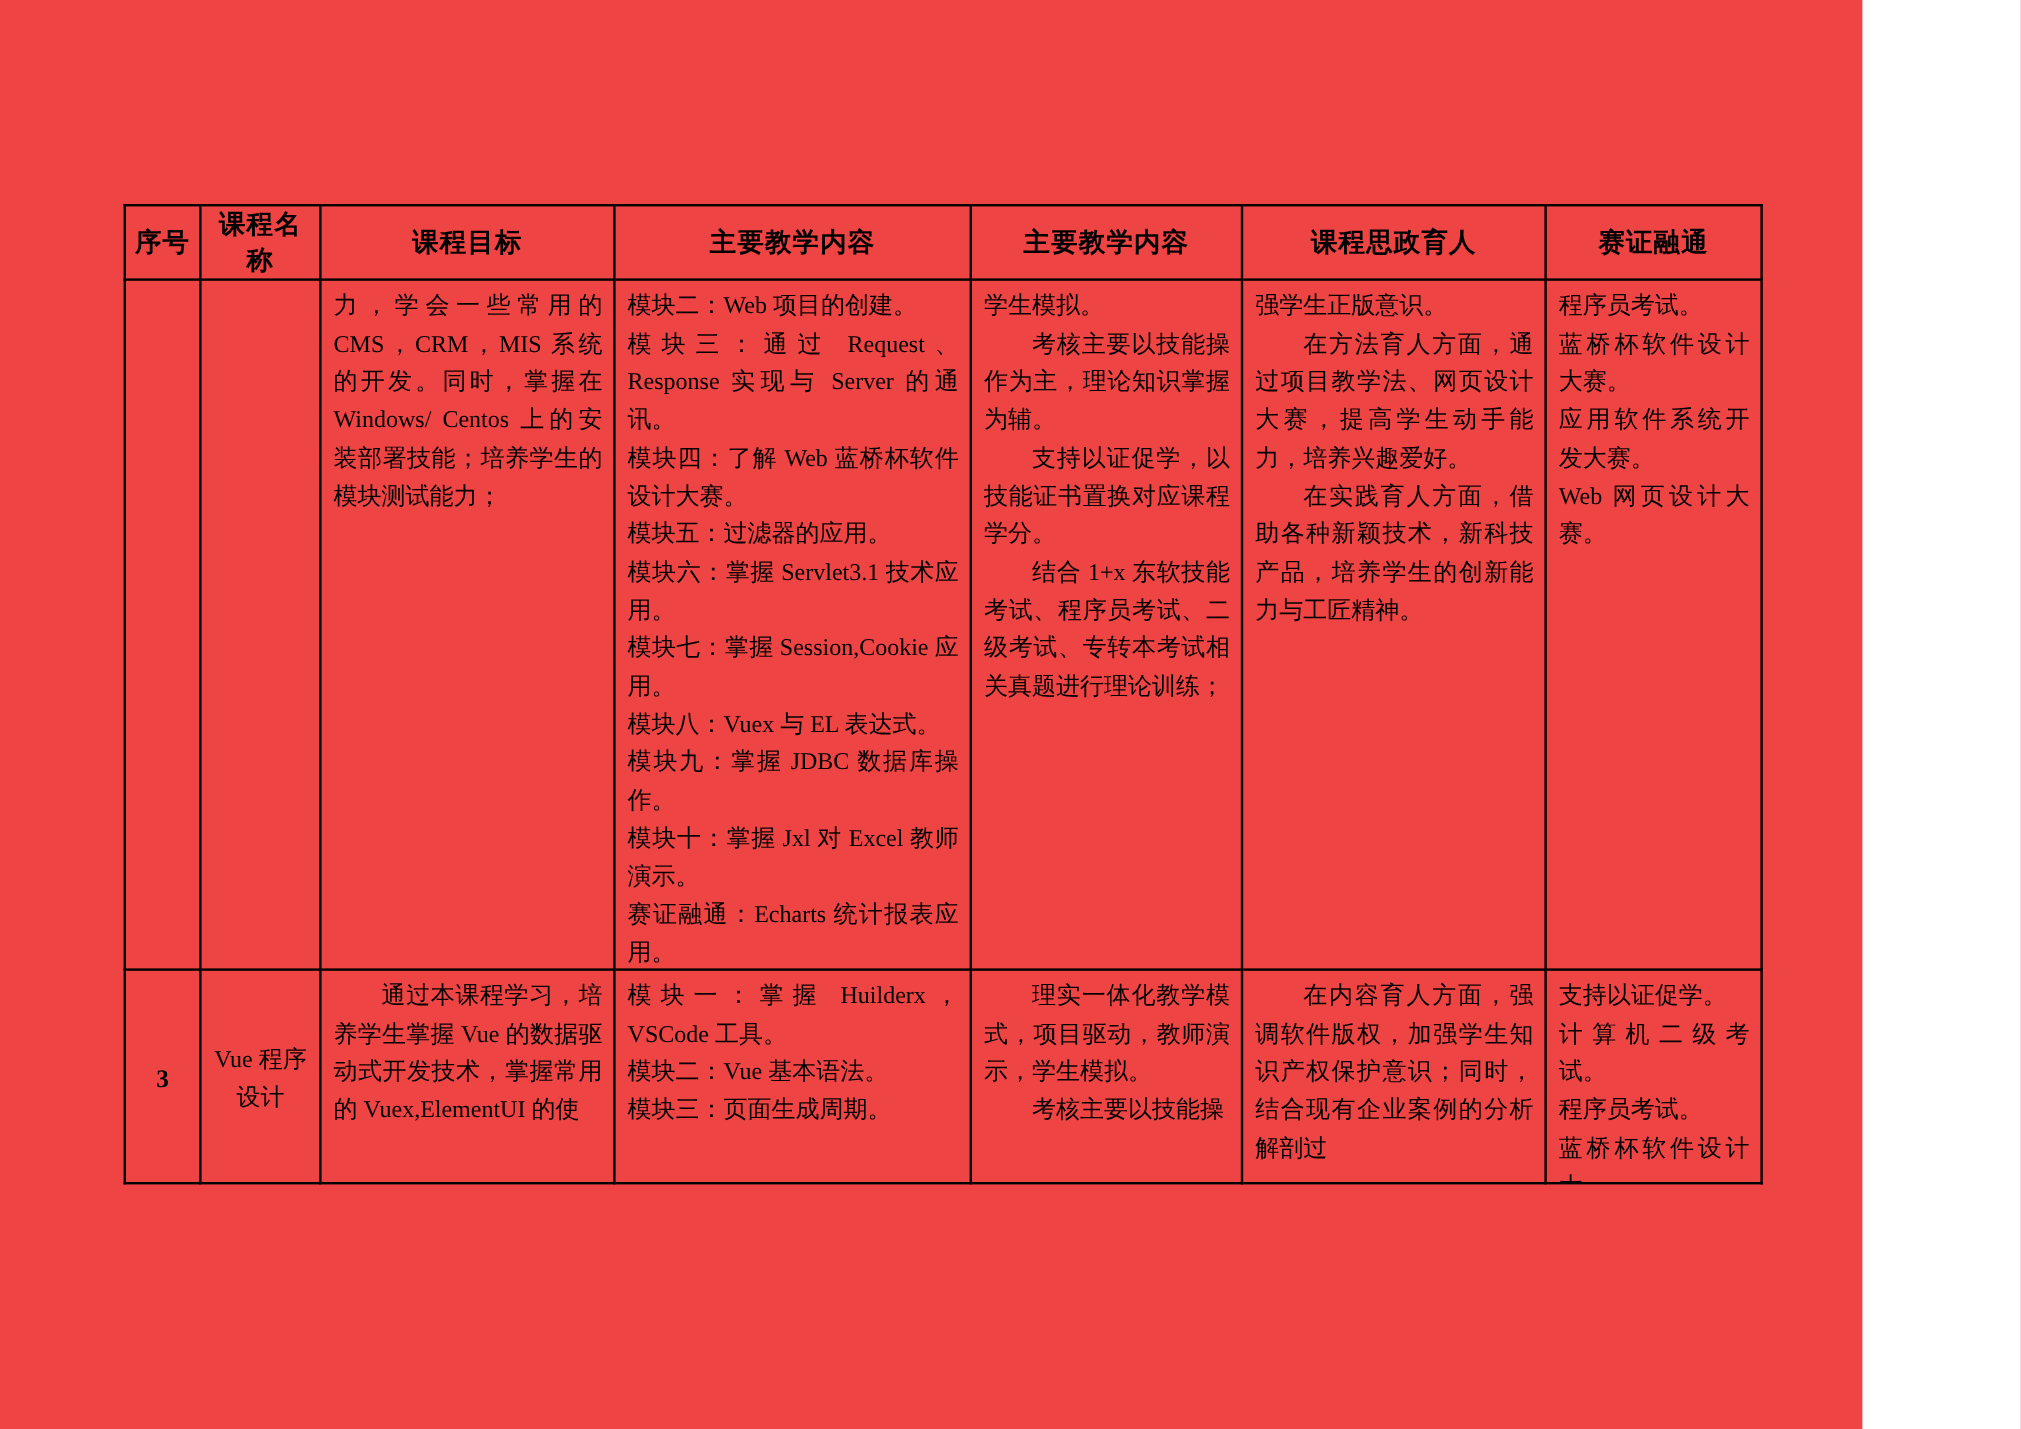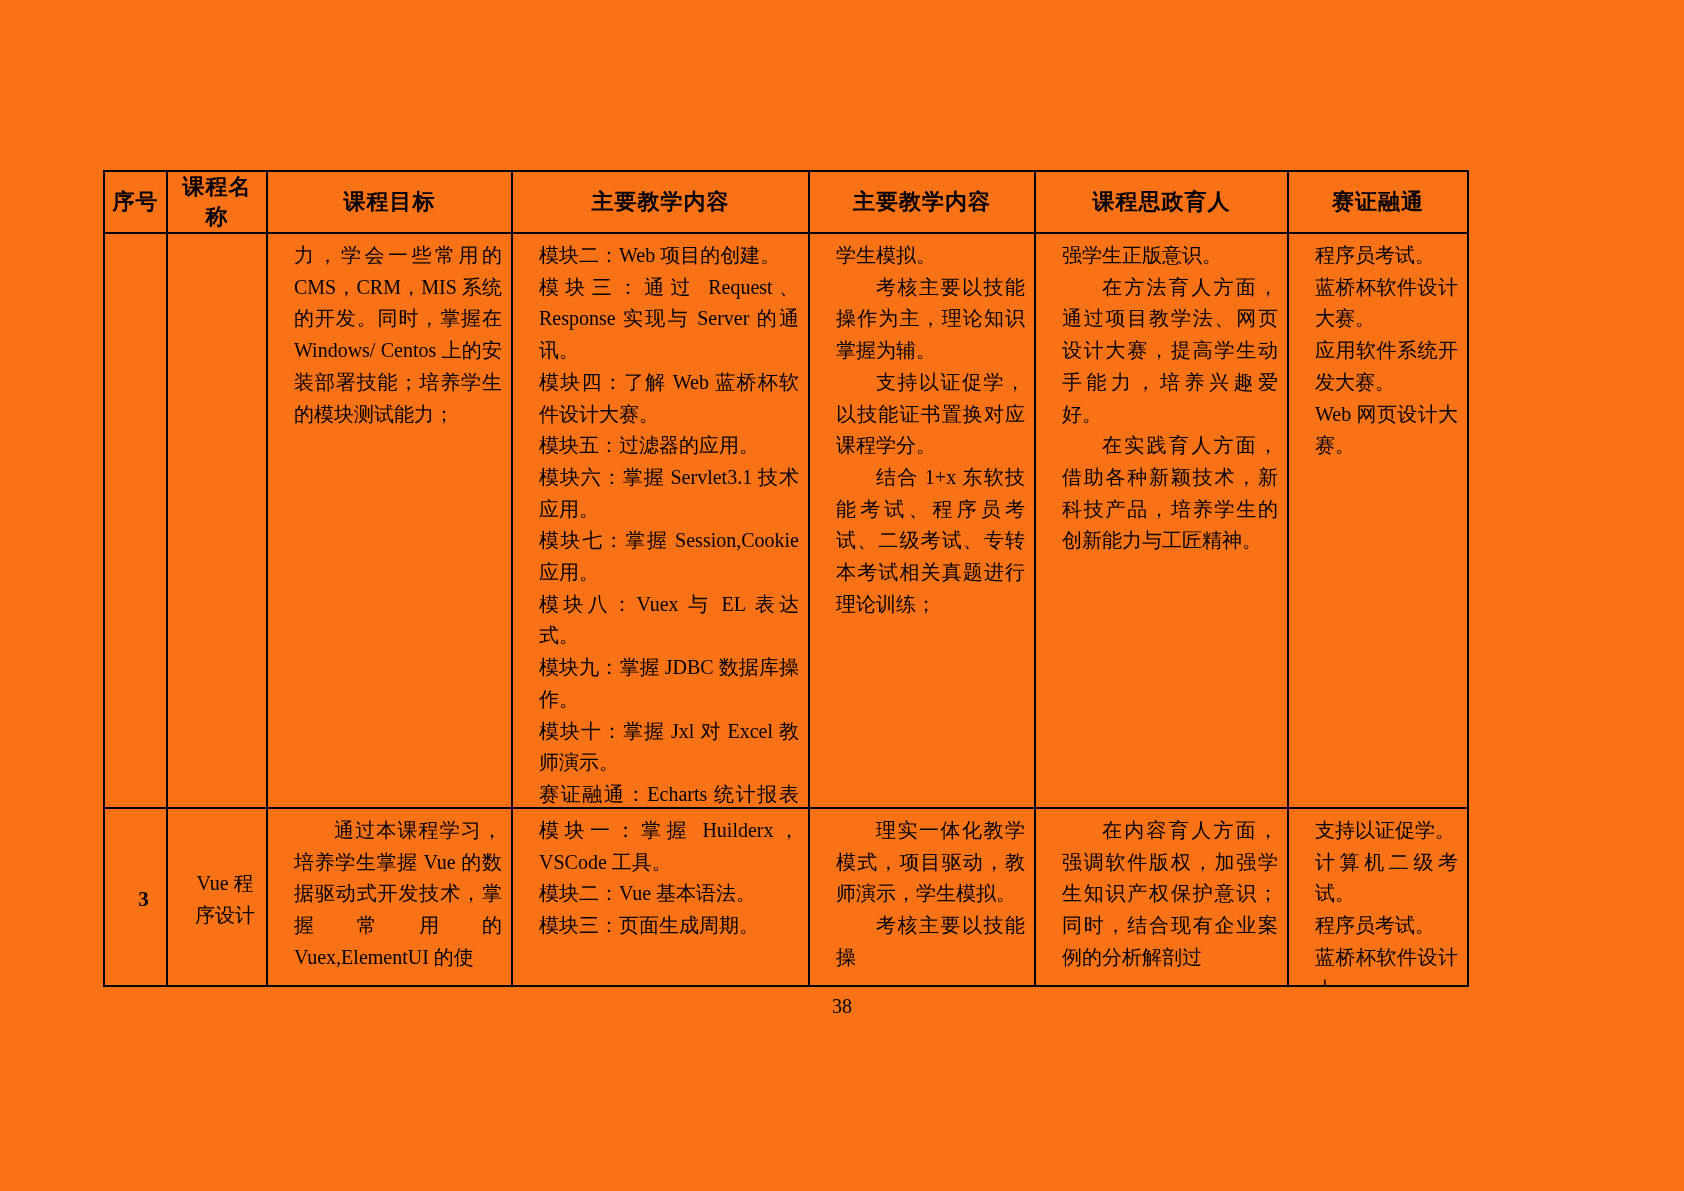--- a/index.html
+++ b/index.html
@@ -5,22 +5,22 @@
   * { box-sizing: border-box; }
   html, body { margin: 0; padding: 0; }
   body {
     width: 1684px; height: 1191px;
     background: #ffffff;
     color: #000;
     font-family: "Liberation Serif", "DejaVu Serif", serif;
   }
   .sheet {
     position: relative;
-    width: 1684px; height: 1191px;
-    background: #f97316;
+    width: 1552px; height: 1191px;
+    background: #ef4444;
     overflow: hidden;
   }
   table.course {
     position: absolute;
     left: 103px; top: 170px;
     width: 1364px;
     border-collapse: collapse;
     table-layout: fixed;
   }
   .course th, .course td {
@@ -35,21 +35,20 @@
     text-align: center;
     vertical-align: middle;
     padding: 0 4px;
     letter-spacing: 1px;
   }
   .course td { font-size: 20px; }
   .cw {
     padding: 6px 9px 0 10px;
     overflow: hidden;
     line-height: 31.7px;
-    margin-left: 16px;
   }
   .cw1 { height: 573px; }
   .cw2 { height: 176px; }
   .centered {
     display: flex;
     flex-direction: column;
     justify-content: center;
     align-items: center;
     text-align: center;
     padding: 6px 5px 0 5px;
@@ -181,15 +180,14 @@
               <p class="para">支持以证促学。</p>
               <p class="para">计算机二级考试。</p>
               <p class="para">程序员考试。</p>
               <p class="para">蓝桥杯软件设计大</p>
             </div>
         </td>
       </tr>
     </tbody>
   </table>
 
-  <div class="pageno">38</div>
 
 </div>
 
 </body></html>

